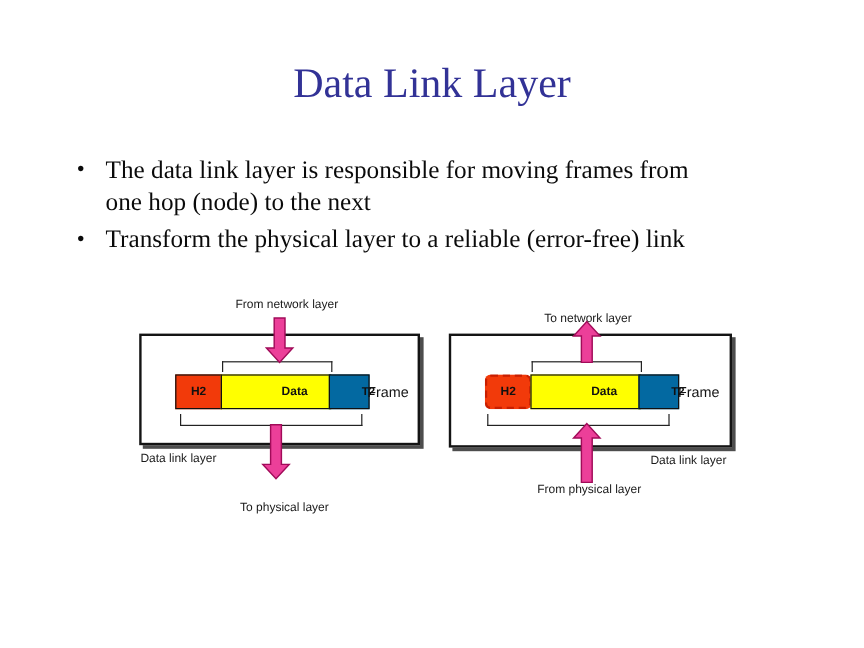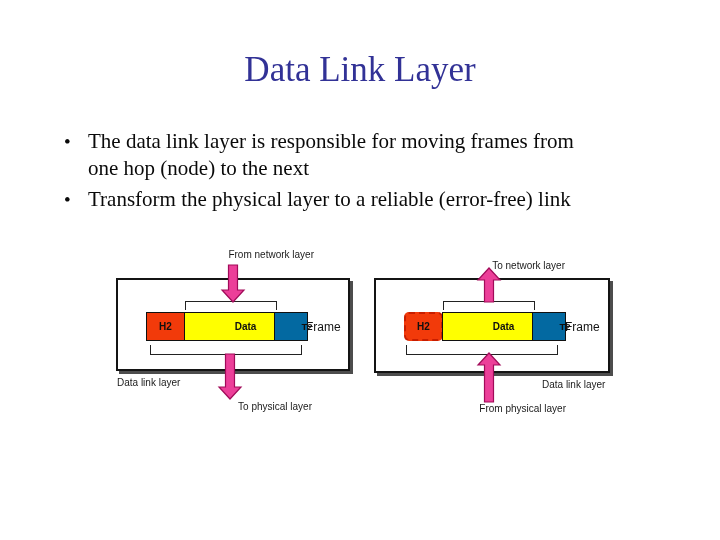--- a/index.html
+++ b/index.html
@@ -20,21 +20,21 @@
   .bullet .line{display:block;white-space:nowrap;}
   
   .panel-box{
     position:absolute;background:#ffffff;border:2px solid #141414;
     box-shadow:3px 3px 0 #4d4d4d;z-index:1;
   }
   .diag-label{
     position:absolute;z-index:3;font-family:"Liberation Sans",sans-serif;
     font-size:10px;color:#1a1a1a;white-space:nowrap;
   }
-  .diag-label.centered{text-align:right;}
+  .diag-label.centered{text-align:center;}
   .frame-row{position:absolute;display:flex;z-index:2;}
   .cell{
     box-sizing:border-box;height:29px;border:1.5px solid #101010;
     display:flex;align-items:center;justify-content:center;
     font-family:"Liberation Sans",sans-serif;font-size:10px;font-weight:600;color:#101010;
   }
   .cell + .cell{margin-left:-1.5px;padding-left:32px;}
   .cell.h2{width:39px;background:#f23a0a;}
   .cell.data{width:92px;background:#ffff00;}
   .cell.t2{width:16px;background:#0369a1;font-size:9.5px;}
@@ -71,21 +71,21 @@
 <div class="frame-row" style="left:146px;top:312px;">
   <div class="cell h2">H2</div>
   <div class="cell data">Data</div>
   <div class="cell t2">T2</div>
 </div>
 <div class="frame-caption" style="left:306px;top:320px;">Frame</div>
 
 <div class="bracket bottom" style="left:150px;top:345px;width:150px;"></div>
 
 <div class="diag-label" style="left:117px;top:377px;">Data link layer</div>
-<div class="diag-label centered" style="left:162px;top:401px;width:150px;">To physical layer</div>
+<div class="diag-label centered" style="left:162px;top:418px;width:150px;">To physical layer</div>
 
 <div class="diag-label centered" style="left:415px;top:260px;width:150px;">To network layer</div>
 
 <div class="panel-box" style="left:374px;top:278px;width:232px;height:91px;"></div>
 
 <div class="bracket top" style="left:443px;top:301px;width:90px;"></div>
 
 <div class="frame-row" style="left:404px;top:312px;">
   <div class="cell h2 dashed">H2</div>
   <div class="cell data">Data</div>

